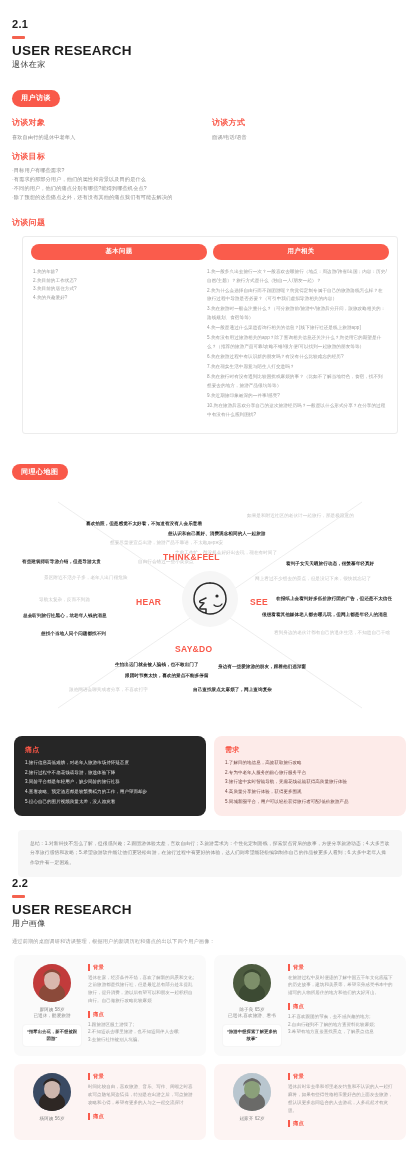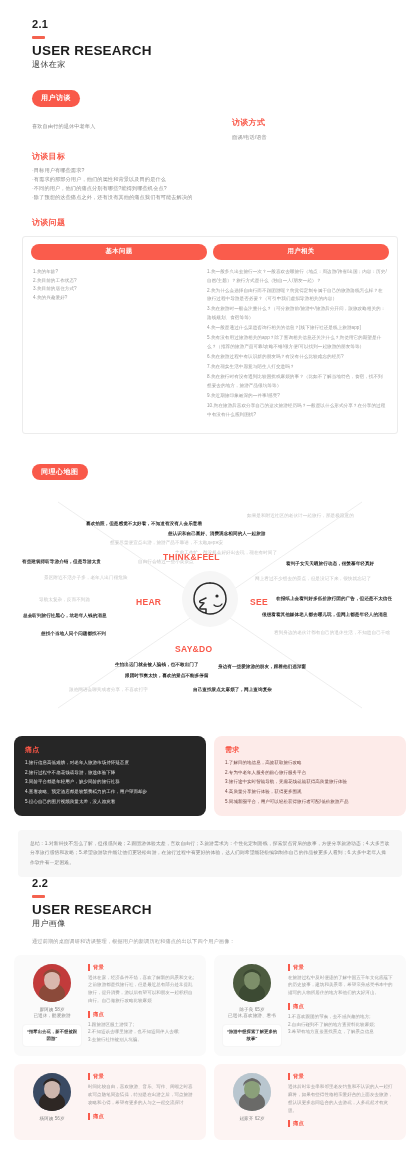--- a/index.html
+++ b/index.html
@@ -6,21 +6,21 @@
   html, body {
     width: 420px;
     background: #ffffff;
     font-family: "Liberation Sans", "DejaVu Sans", sans-serif;
     color: #2b2b2b;
     -webkit-font-smoothing: antialiased;
   }
   .page { width: 420px; position: relative; padding: 0 0 16px 0; }
 
   
-  .sec { padding: 0 32px; }
+  .sec { padding: 0 12px; }
   .sec-num { font-size: 11px; font-weight: 700; letter-spacing: .3px; color: #222; }
   .sec-rule { width: 13px; height: 3px; background: #f4624f; margin: 6px 0 4px 0; border-radius: 1px; }
   .sec-title-en { font-size: 13.5px; font-weight: 700; letter-spacing: .2px; color: #1d1d1d; }
   .sec-title-cn { font-size: 8px; color: #3a3a3a; margin-top: 1px; letter-spacing: .4px; }
 
   .pill {
     display: inline-block;
     background: #f9594a;
     color: #fff;
     font-size: 7px;
@@ -193,20 +193,21 @@
     <div class="sec-rule"></div>
     <div class="sec-title-en">USER RESEARCH</div>
     <div class="sec-title-cn">退休在家</div>
 
     <div style="margin-top:16px;">
       <span class="pill">用户访谈</span>
     </div>
 
     <div class="two-col">
       <div>
+        <div class="sub-h">访谈对象</div>
         <div class="body-t" style="margin-top:5px;">喜欢自由行的退休中老年人</div>
       </div>
       <div>
         <div class="sub-h">访谈方式</div>
         <div class="body-t" style="margin-top:5px;">面谈/电话/语音</div>
       </div>
     </div>
 
     <div style="margin-top:9px;">
       <div class="sub-h">访谈目标</div>

